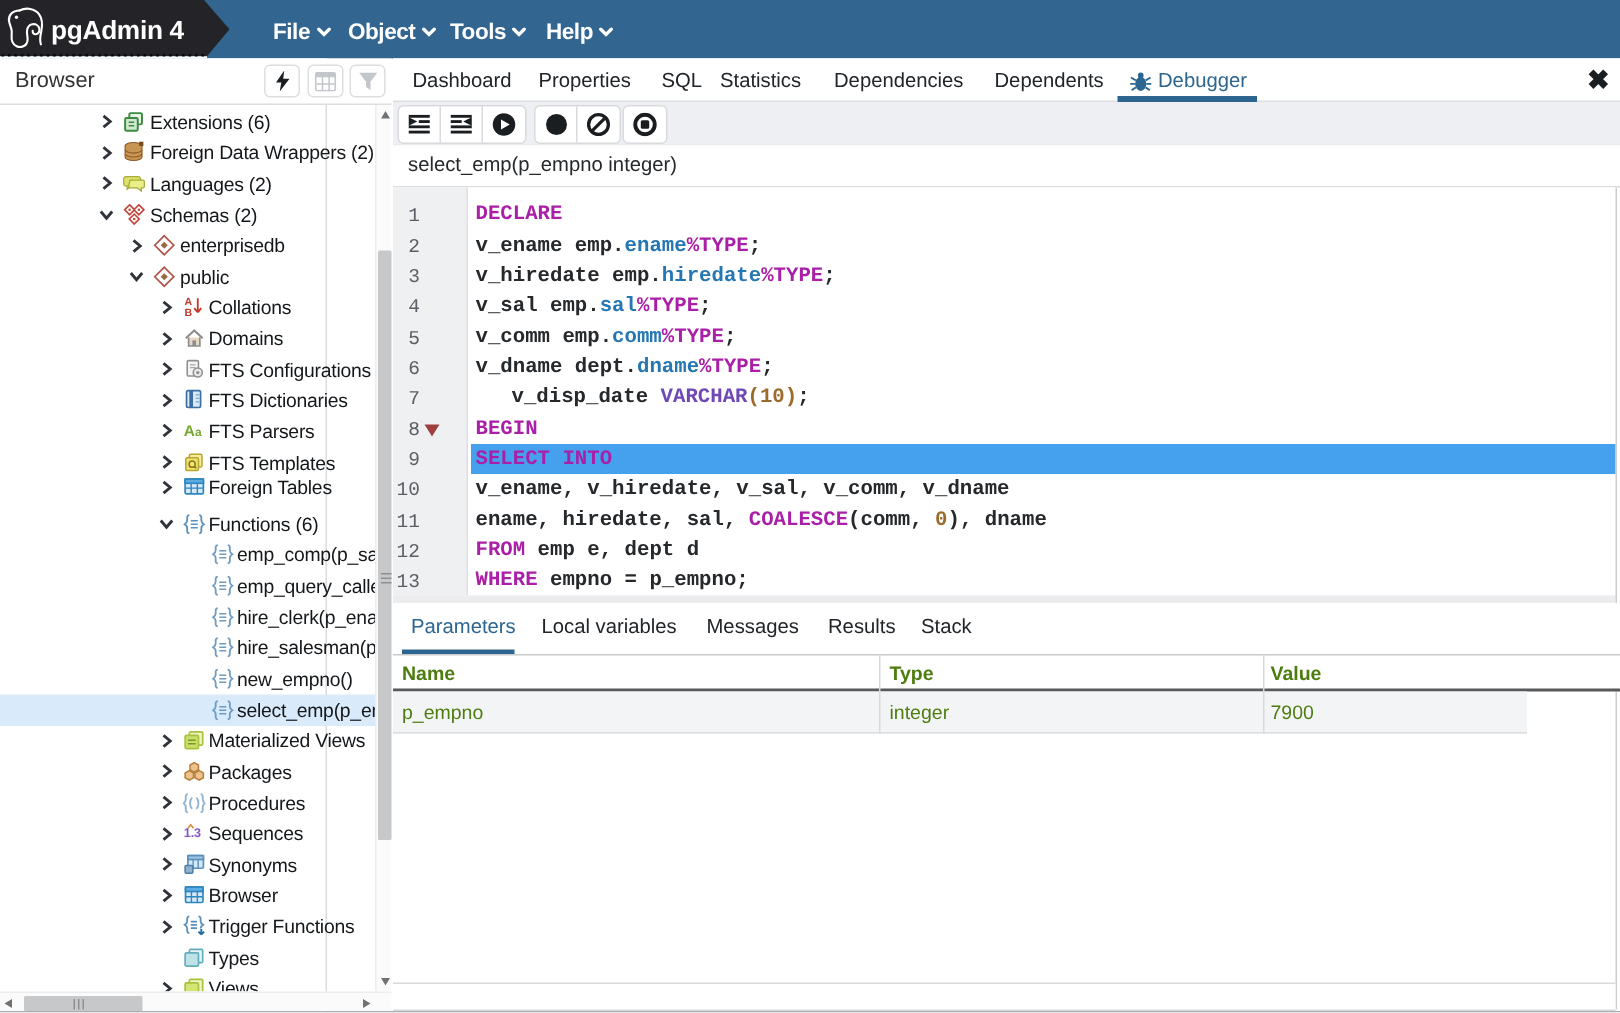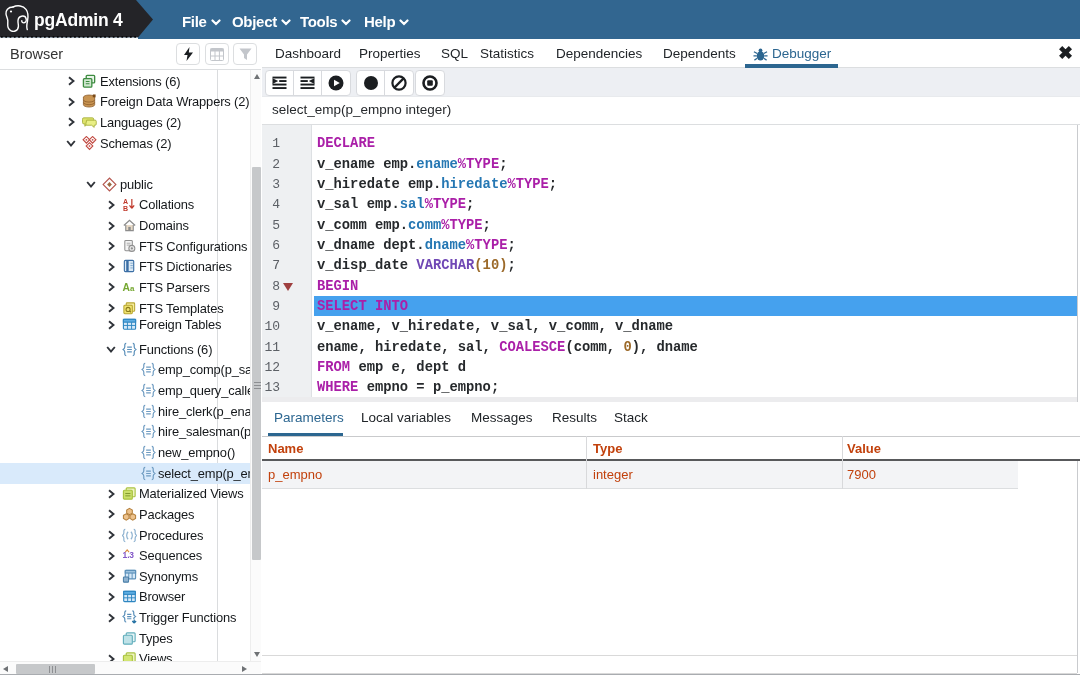--- a/index.html
+++ b/index.html
@@ -79,21 +79,21 @@
   
   #btabs { position:absolute; left:0; top:363px; width:818px; height:34px; background:#fff; }
   .btab { position:absolute; top:0; height:34px; line-height:32px; font-size:13.5px; color:#212529; }
   .btab.active { color:#2c6690; }
   #btabu { position:absolute; left:6px; top:31px; width:75px; height:3px; background:#2c6690; }
 
   
   #ptable { position:absolute; left:0; top:397px; width:818px; height:278px; }
   #phead { position:absolute; left:0; top:0; width:818px; height:25px; background:#fff; border-top:1px solid #c9cacc; border-bottom:2px solid #58595b; }
   #prow { position:absolute; left:0; top:25px; width:756px; height:28px; background:#f3f4f6; border-bottom:1px solid #dcdee0; }
-  .cell { position:absolute; font-size:13px; color:#c2410c; }
+  .cell { position:absolute; font-size:13px; color:#4d7c0f; }
   .cell.h { font-weight:bold; }
   .cdiv { position:absolute; top:0; width:1px; height:53px; background:#d8d9db; }
 </style>
 </head>
 <body>
 
   <div id="nav">
     <div class="menu" style="left:182px;">File<svg width="10" height="7" viewBox="0 0 10 7">
         <path d="M1.5 1.5 L5 5 L8.5 1.5" stroke="#fff" stroke-width="2.2" fill="none" stroke-linecap="round"></path>
       </svg></div>
@@ -192,20 +192,32 @@
           <g fill="#fff" stroke="#c24a42" stroke-width="1.2">
             <rect x="2.2" y="1.6" width="5" height="5" transform="rotate(45 4.7 4.1)"></rect>
             <rect x="8.8" y="1.6" width="5" height="5" transform="rotate(45 11.3 4.1)"></rect>
             <rect x="5.5" y="8.2" width="5" height="5" transform="rotate(45 8 10.7)"></rect>
             <rect x="3.9" y="3.3" width="1.6" height="1.6" fill="#c24a42" stroke="none"></rect>
             <rect x="10.5" y="3.3" width="1.6" height="1.6" fill="#c24a42" stroke="none"></rect>
             <rect x="7.2" y="9.9" width="1.6" height="1.6" fill="#c24a42" stroke="none"></rect>
           </g>
         </svg>
         <span class="tlb" style="left:100px;">Schemas (2)</span>
+      </div>
+      <div class="trow" style="top:83.1px;">
+        <svg class="chev" style="left:86px;top:5.5px;" viewBox="0 0 10 10">
+          <path d="M3 1.2 L7.5 5 L3 8.8" stroke="#30343a" stroke-width="1.9" fill="none"></path>
+        </svg>
+        <svg class="tic" style="left:102px;top:3px;" viewBox="0 0 16 16">
+          <g>
+            <rect x="3.2" y="3.2" width="9.6" height="9.6" transform="rotate(45 8 8)" fill="#fff" stroke="#b5564e" stroke-width="1.2"></rect>
+            <rect x="6.2" y="6.2" width="3.6" height="3.6" transform="rotate(45 8 8)" fill="#9c6a42" stroke="none"></rect>
+          </g>
+        </svg>
+        <span class="tlb" style="left:120px;">enterprisedb</span>
       </div>
       <div class="trow" style="top:103.7px;">
         <svg class="chev" style="left:86px;top:5.5px;" viewBox="0 0 10 10">
           <path d="M1.2 3 L5 7.5 L8.8 3" stroke="#30343a" stroke-width="1.9" fill="none"></path>
         </svg>
         <svg class="tic" style="left:102px;top:3px;" viewBox="0 0 16 16">
           <g>
             <rect x="3.2" y="3.2" width="9.6" height="9.6" transform="rotate(45 8 8)" fill="#fff" stroke="#b5564e" stroke-width="1.2"></rect>
             <rect x="6.2" y="6.2" width="3.6" height="3.6" transform="rotate(45 8 8)" fill="#9c6a42" stroke="none"></rect>
           </g>
@@ -602,21 +614,21 @@
         <div class="cl" style="top:29.73px;">v_ename emp.<span class="pr">ename</span><span class="k">%TYPE</span>;</div>
         <div class="lno" style="top:50.06px; left:-12px;">3</div>
         <div class="cl" style="top:50.06px;">v_hiredate emp.<span class="pr">hiredate</span><span class="k">%TYPE</span>;</div>
         <div class="lno" style="top:70.39px; left:-12px;">4</div>
         <div class="cl" style="top:70.39px;">v_sal emp.<span class="pr">sal</span><span class="k">%TYPE</span>;</div>
         <div class="lno" style="top:90.72px; left:-12px;">5</div>
         <div class="cl" style="top:90.72px;">v_comm emp.<span class="pr">comm</span><span class="k">%TYPE</span>;</div>
         <div class="lno" style="top:111.05px; left:-12px;">6</div>
         <div class="cl" style="top:111.05px;">v_dname dept.<span class="pr">dname</span><span class="k">%TYPE</span>;</div>
         <div class="lno" style="top:131.38px; left:-12px;">7</div>
-        <div class="cl" style="top:131.38px;">v_disp_date <span class="ty">VARCHAR</span><span class="nu">(10)</span>;</div>
+        <div class="cl" style="top:131.38px;margin-left:24px;">v_disp_date <span class="ty">VARCHAR</span><span class="nu">(10)</span>;</div>
         <div class="lno" style="top:151.71px; left:-12px;">8</div>
         <div class="cl" style="top:151.71px;"><span class="k">BEGIN</span></div>
         <div class="lno" style="top:172.04px; left:-12px;">9</div>
         <div class="cl" style="top:172.04px;"><span class="k">SELECT INTO</span></div>
         <div class="lno" style="top:192.37px; left:-12px;">10</div>
         <div class="cl" style="top:192.37px;">v_ename, v_hiredate, v_sal, v_comm, v_dname</div>
         <div class="lno" style="top:212.70px; left:-12px;">11</div>
         <div class="cl" style="top:212.70px;">ename, hiredate, sal, <span class="k">COALESCE</span>(comm, <span class="nu">0</span>), dname</div>
         <div class="lno" style="top:233.03px; left:-12px;">12</div>
         <div class="cl" style="top:233.03px;"><span class="k">FROM</span> emp e, dept d</div>

